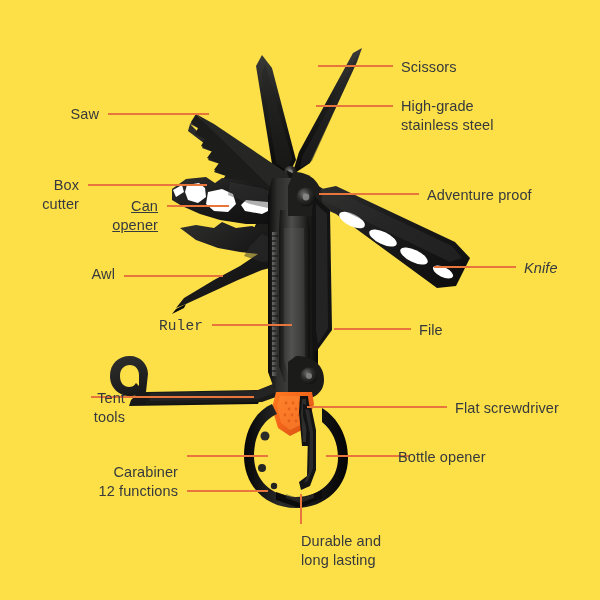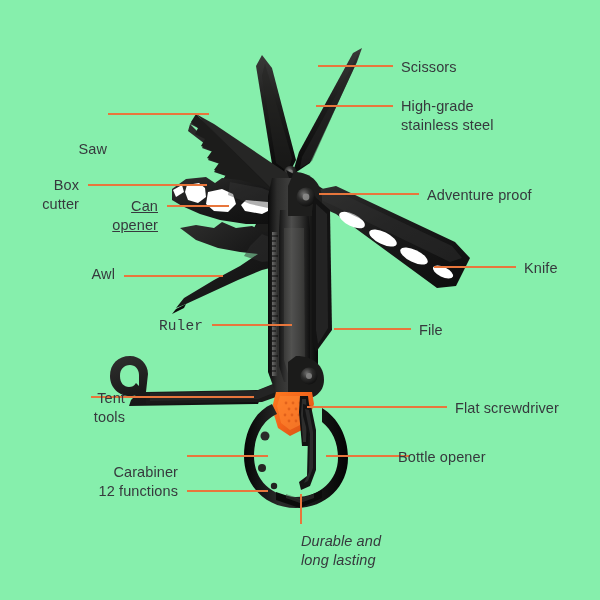--- a/index.html
+++ b/index.html
@@ -4,21 +4,21 @@
 <style>
   html, body {
     margin: 0;
     padding: 0;
     background: #ffffff;
   }
   #canvas {
     position: relative;
     width: 600px;
     height: 600px;
-    background: #86efac;
+    background: #fde047;
     overflow: hidden;
     font-family: "Liberation Sans", sans-serif;
   }
   .product-art {
     position: absolute;
     left: 0;
     top: 0;
     width: 600px;
     height: 600px;
     pointer-events: none;
@@ -37,21 +37,21 @@
     position: absolute;
     font-family: "Liberation Sans", sans-serif;
     font-size: 14.5px;
     line-height: 19px;
     color: #36393d;
     white-space: pre;
     letter-spacing: 0.1px;
   }
   .callout-text.right  { text-align: left; }
   .callout-text.left   { text-align: right; }
-  .callout-text.center { text-align: left; font-style: italic; }
+  .callout-text.center { text-align: left; }
   .leader {
     position: absolute;
     background: #e8763c;
   }
   .leader.h { height: 2px; }
   .leader.v { width: 2px; }
 </style>
 </head>
 <body>
 
@@ -290,41 +290,41 @@
 stainless steel</div>
     </div>
 
     <div class="callout">
       <div class="leader h" style="left:319px; top:193px; width:100px;"></div>
       <div class="callout-text right" style="left:427px; top:186px;">Adventure proof</div>
     </div>
 
     <div class="callout">
       <div class="leader h" style="left:434px; top:266px; width:82px;"></div>
-      <div class="callout-text right" style="left:524px; top:259px;">Knife</div>
+      <div class="callout-text right" style="left:524px; top:259px;font-style:italic;">Knife</div>
     </div>
 
     <div class="callout">
       <div class="leader h" style="left:334px; top:328px; width:77px;"></div>
       <div class="callout-text right" style="left:419px; top:321px;">File</div>
     </div>
 
     <div class="callout">
       <div class="leader h" style="left:307px; top:406px; width:140px;"></div>
       <div class="callout-text right" style="left:455px; top:399px;">Flat screwdriver</div>
     </div>
 
     <div class="callout">
       <div class="leader h" style="left:326px; top:455px; width:84px;"></div>
       <div class="callout-text right" style="left:398px; top:448px;">Bottle opener</div>
     </div>
 
     <div class="callout">
       <div class="leader h" style="left:108px; top:113px; width:101px;"></div>
-      <div class="callout-text left" style="left:8px; width:99px; top:105px;margin-top:35px;">Saw</div>
+      <div class="callout-text left" style="left:0px; width:99px; top:105px;">Saw</div>
     </div>
 
     <div class="callout">
       <div class="leader h" style="left:88px; top:184px; width:119px;"></div>
       <div class="callout-text left" style="left:0px; width:79px; top:176px;">Box
 cutter</div>
     </div>
 
     <div class="callout">
       <div class="leader h" style="left:167px; top:205px; width:62px;"></div>

